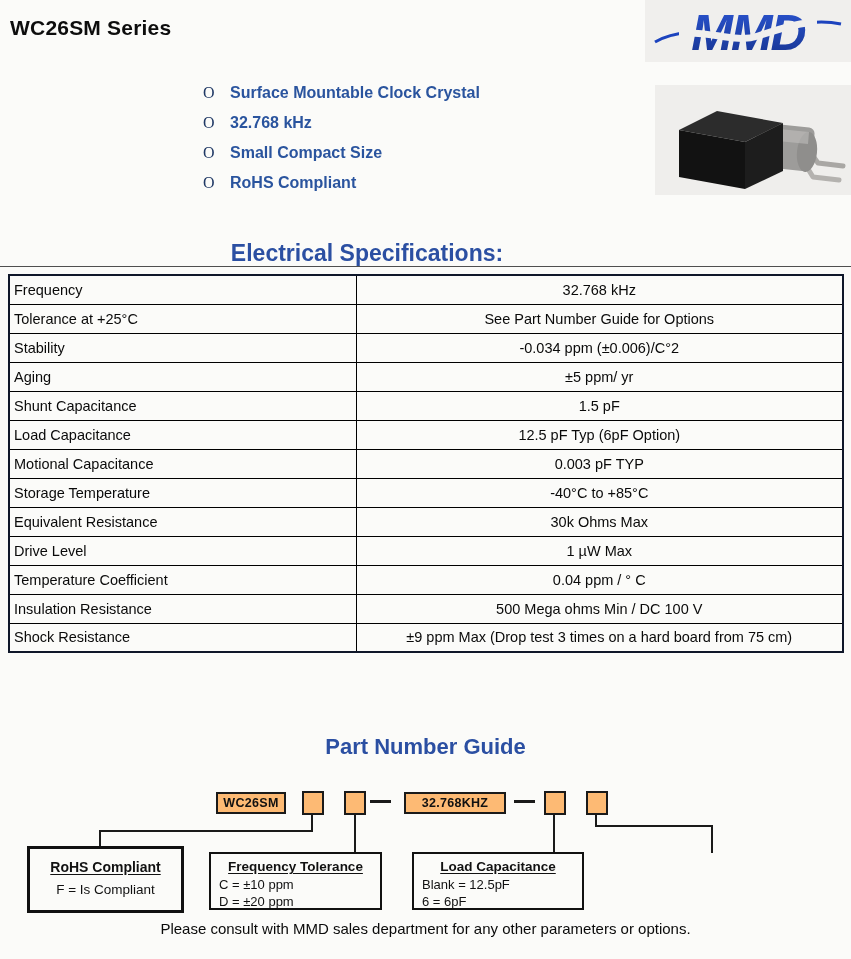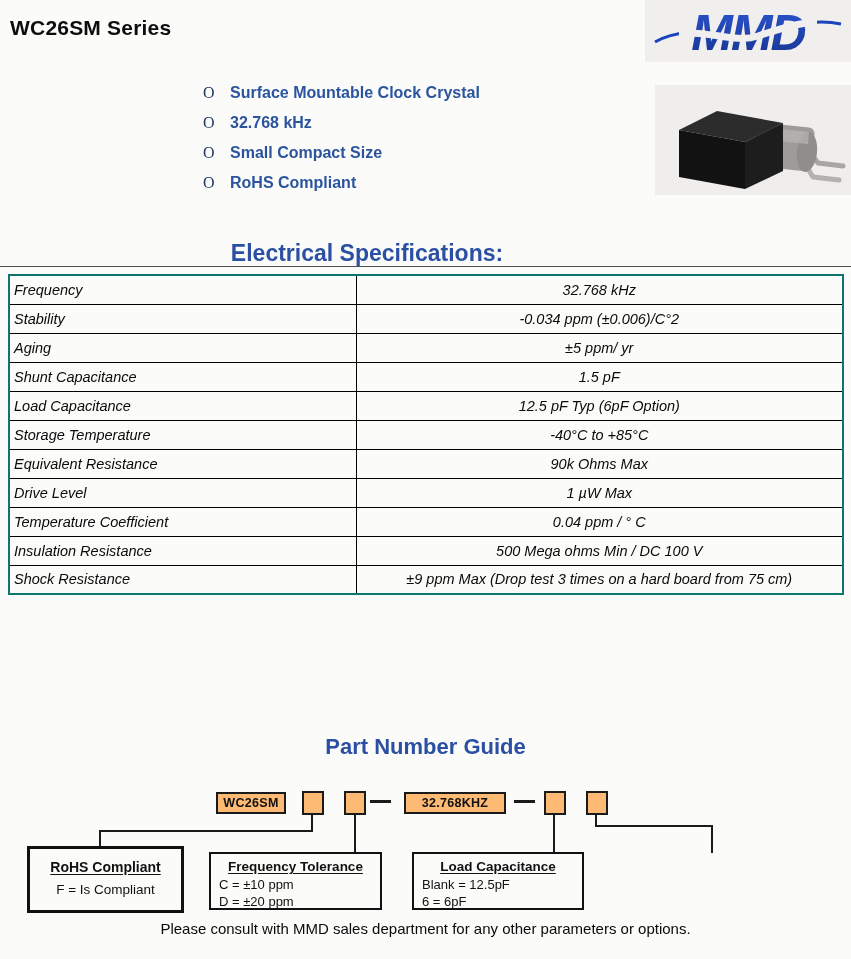--- a/index.html
+++ b/index.html
@@ -52,21 +52,21 @@
     border-collapse: collapse;
     font-size: 14.5px; color: #0a0a0a;
     table-layout: fixed;
   }
   table.spec-table td {
     border: 1px solid #000;
     height: 29px;
     padding: 0 4px;
     overflow: hidden; white-space: nowrap;
   }
-  table.spec-table { border: 2px solid #0f766e; font-style: italic; }
+  table.spec-table { border: 2px solid #0f172a; }
   td.param { width: 347px; text-align: left; }
   td.value { text-align: center; }
   
   .png-heading {
     position: absolute; left: 0; top: 734px; width: 851px;
     text-align: center; font-size: 22px; font-weight: bold; color: #2b4fa2;
   }
   .pn-box {
     position: absolute;
     border: 2px solid #1a1a1a;
@@ -164,42 +164,50 @@
   <div class="spec-heading">Electrical Specifications:</div>
   <div class="section-divider"></div>
 
   <table class="spec-table">
     <tbody>
       <tr>
         <td class="param">Frequency</td>
         <td class="value">32.768 kHz</td>
       </tr>
       <tr>
+        <td class="param">Tolerance at +25°C</td>
+        <td class="value">See Part Number Guide for Options</td>
+      </tr>
+      <tr>
         <td class="param">Stability</td>
         <td class="value">-0.034 ppm (±0.006)/C°2</td>
       </tr>
       <tr>
         <td class="param">Aging</td>
         <td class="value">±5 ppm/ yr</td>
       </tr>
       <tr>
         <td class="param">Shunt Capacitance</td>
         <td class="value">1.5 pF</td>
       </tr>
       <tr>
         <td class="param">Load Capacitance</td>
         <td class="value">12.5 pF Typ (6pF Option)</td>
       </tr>
       <tr>
+        <td class="param">Motional Capacitance</td>
+        <td class="value">0.003 pF TYP</td>
+      </tr>
+      <tr>
         <td class="param">Storage Temperature</td>
         <td class="value">-40°C to +85°C</td>
       </tr>
       <tr>
         <td class="param">Equivalent Resistance</td>
-        <td class="value">90k Ohms Max</td>
+        <td class="value">30k Ohms Max</td>
       </tr>
       <tr>
         <td class="param">Drive Level</td>
         <td class="value">1 µW Max</td>
       </tr>
       <tr>
         <td class="param">Temperature Coefficient</td>
         <td class="value">0.04 ppm / ° C</td>
       </tr>
       <tr>

